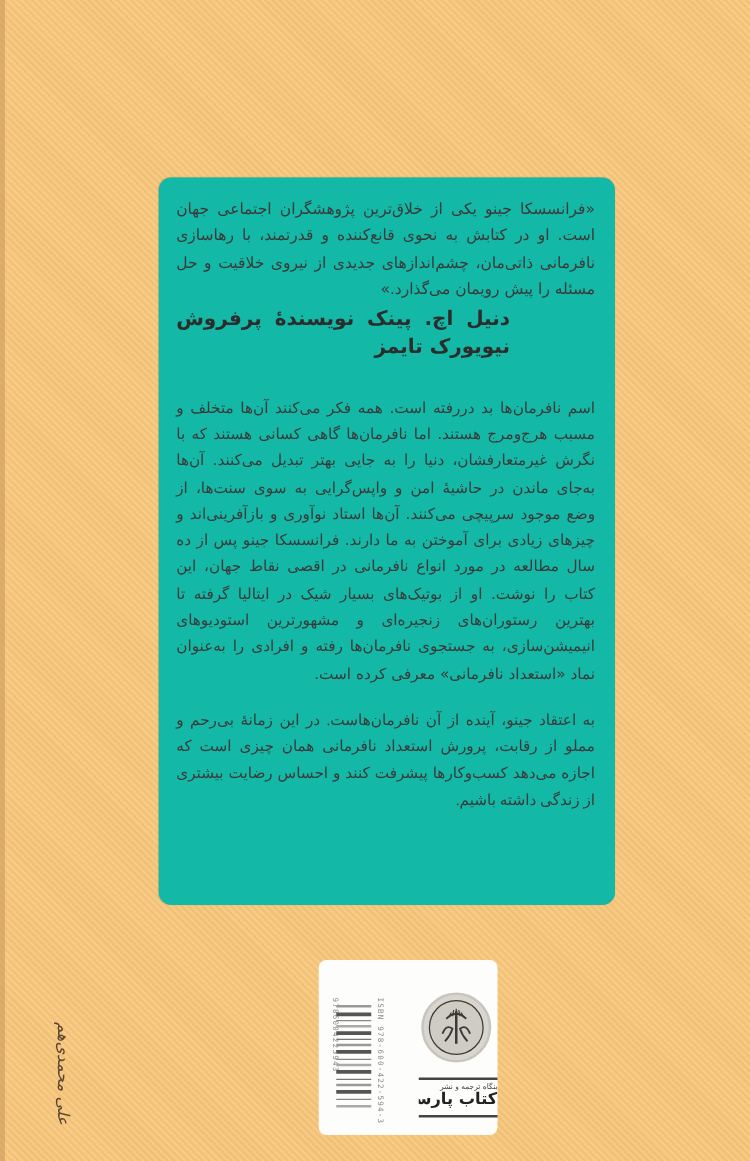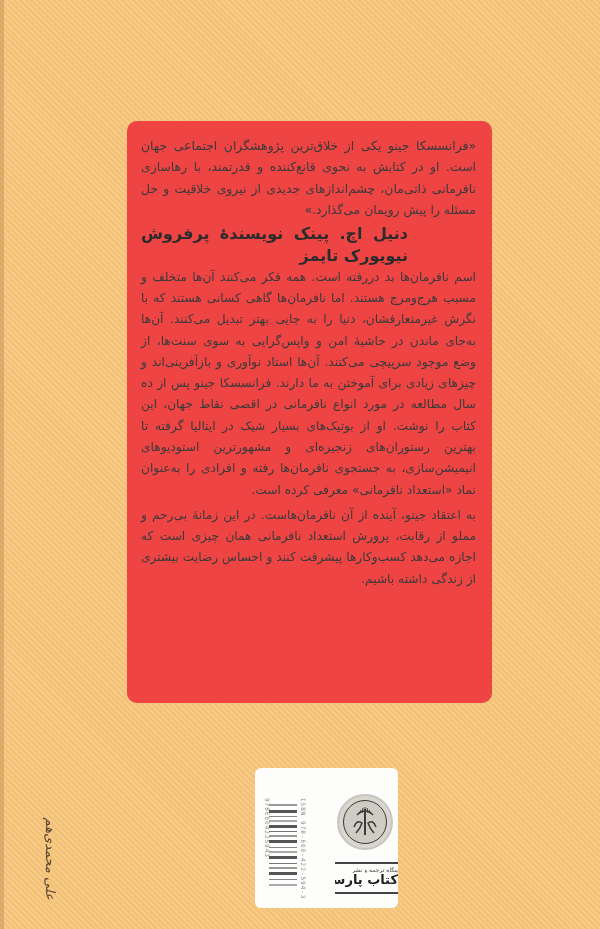--- a/index.html
+++ b/index.html
@@ -4,31 +4,31 @@
 <style>
   html, body { margin: 0; padding: 0; }
   body {
     width: 600px; height: 929px; position: relative; overflow: hidden;
     background-color: #f8c77c;
     background-image: repeating-linear-gradient(45deg, rgba(255,255,255,0.06) 0 2px, rgba(0,0,0,0.03) 2px 4px);
     font-family: "DejaVu Sans", sans-serif;
   }
   .edge-left { position: absolute; left: 0; top: 0; width: 4px; height: 929px; background: #c9945a; opacity: .55; }
   .card {
-    position: absolute; left: 127px; top: 121px; width: 365px; height: 582px;
-    background: #ef4444; border-radius: 10px;
+    position: absolute; left: 127px; top: 142px; width: 365px; height: 582px;
+    background: #14b8a6; border-radius: 10px;
     box-shadow: 0 0 1px rgba(0,0,0,0.15);
     box-sizing: border-box; padding: 14px 16px 10px 14px;
     direction: rtl; text-align: justify; color: #3a3a3a;
   }
   .quote { font-size: 12.4px; line-height: 21.4px; margin: 0; text-align-last: right; }
   .author { font-size: 16px; font-weight: bold; line-height: 22px; margin: 2px 0 0 0; padding-right: 68px; color: #2c2c2c; }
   .para { font-size: 12.2px; line-height: 21.3px; margin: 0; text-align-last: right; }
-  .para1 { }
-  .para2 { margin-top: 4px; }
+  .para1 { margin-top: 28px; }
+  .para2 { margin-top: 16px; font-family: Liberation Serif, serif; }
   .spine-sign {
     position: absolute; left: 20px; top: 770px; width: 130px; height: 30px;
     transform: rotate(90deg); transform-origin: left top;
     font-family: "DejaVu Serif", serif; font-style: italic; font-size: 13px; color: #5a4530;
     direction: rtl; white-space: nowrap; left: 58px;
   }
   .pub-box {
     position: absolute; left: 255px; top: 768px; width: 143px; height: 140px;
     background: #fdfdfb; border-radius: 6px;
   }

